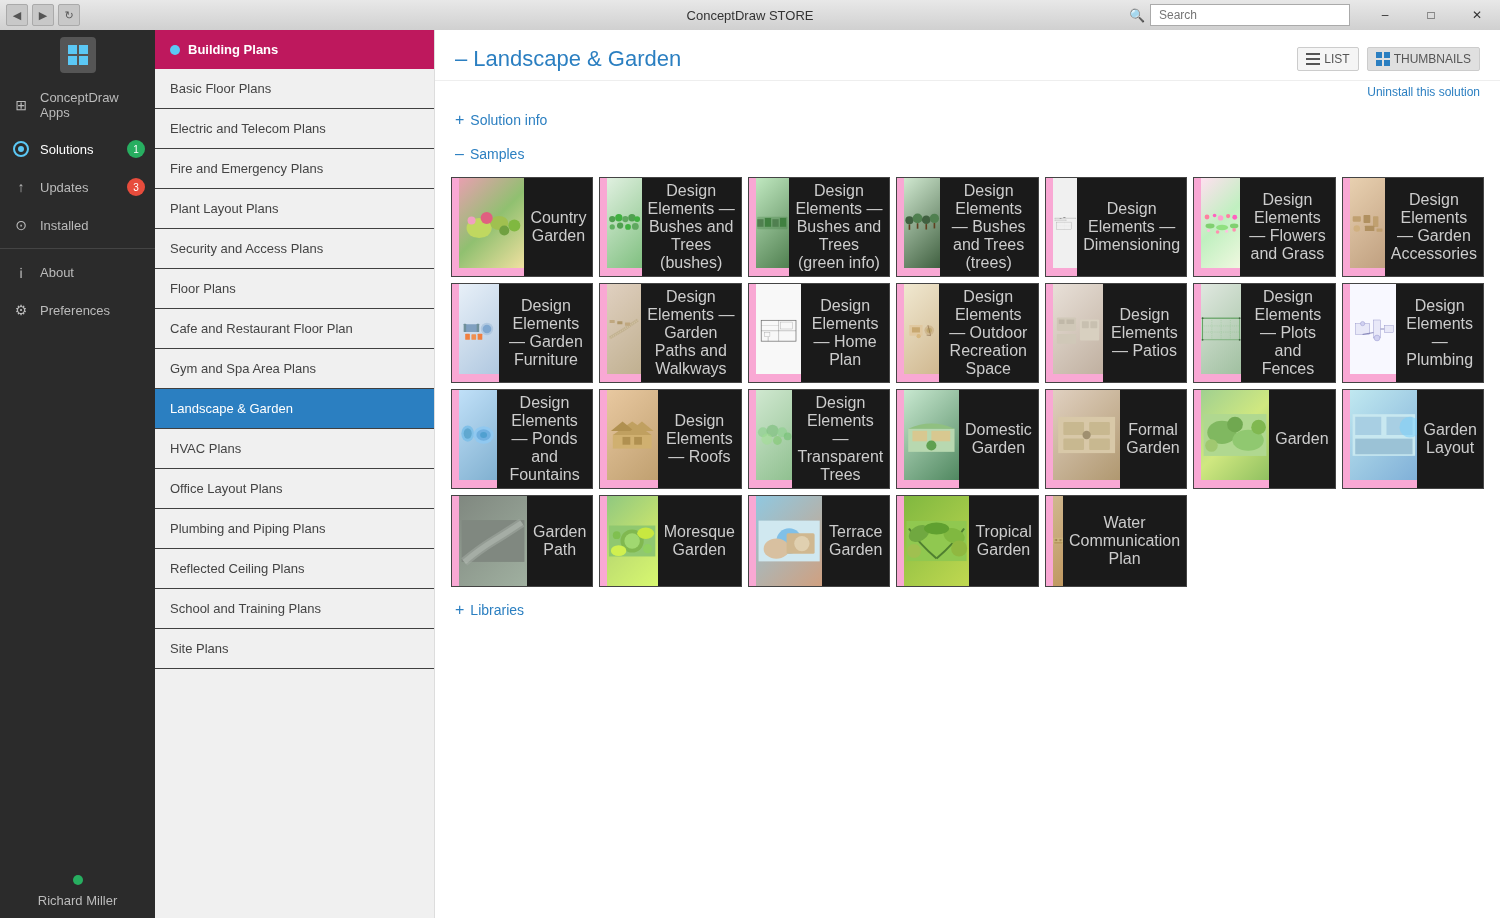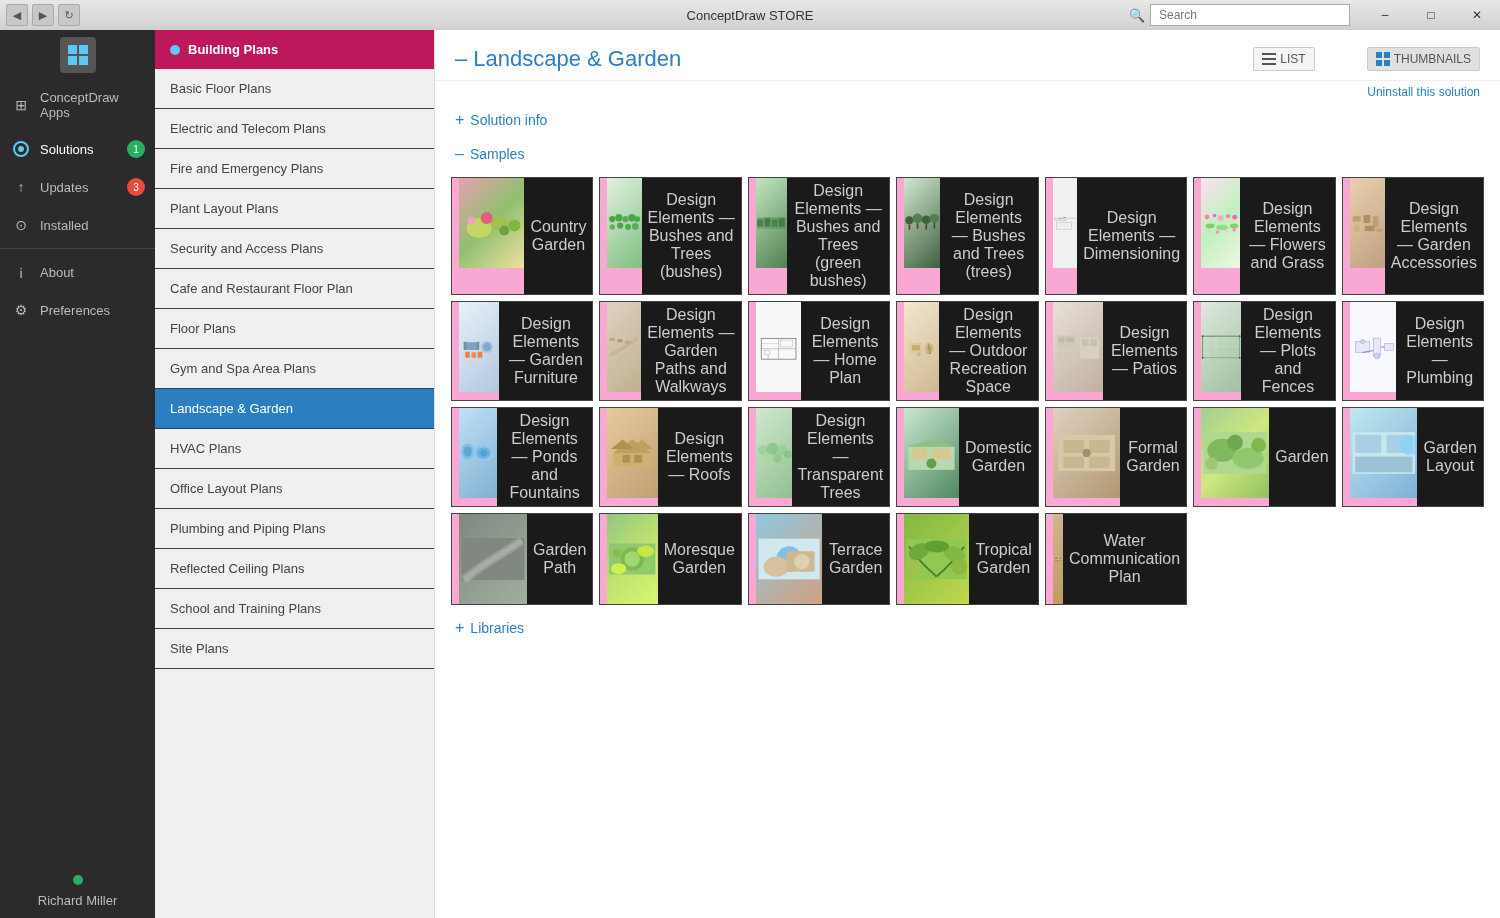--- a/index.html
+++ b/index.html
@@ -192,21 +192,21 @@
       align-items: center;
       gap: 4px;
       padding: 4px 8px;
       border: 1px solid #ccc;
       background: #f5f5f5;
       color: #555;
       cursor: pointer;
       font-size: 12px;
       border-radius: 2px;
     }
-    .view-btn.active { background: #e0e0e0; margin-left: 44px; }
+    .view-btn.active { background: #e0e0e0; }
 
     .section-toggle {
       padding: 8px 20px;
       color: #2b7fc1;
       cursor: pointer;
       font-size: 14px;
       display: flex;
       align-items: center;
       gap: 6px;
     }
@@ -379,22 +379,22 @@
     <div class="menu-header">
       <div class="dot"></div>
       <span>Building Plans</span>
     </div>
 
     <div class="menu-item">Basic Floor Plans</div>
     <div class="menu-item">Electric and Telecom Plans</div>
     <div class="menu-item">Fire and Emergency Plans</div>
     <div class="menu-item">Plant Layout Plans</div>
     <div class="menu-item">Security and Access Plans</div>
+    <div class="menu-item">Floor Plans</div>
     <div class="menu-item">Cafe and Restaurant Floor Plan</div>
-    <div class="menu-item">Floor Plans</div>
     <div class="menu-item">Gym and Spa Area Plans</div>
     <div class="menu-item active">Landscape &amp; Garden</div>
     <div class="menu-item">HVAC Plans</div>
     <div class="menu-item">Office Layout Plans</div>
     <div class="menu-item">Plumbing and Piping Plans</div>
     <div class="menu-item">Reflected Ceiling Plans</div>
     <div class="menu-item">School and Training Plans</div>
     <div class="menu-item">Site Plans</div>
   </div>
 
@@ -472,21 +472,21 @@
       <div class="thumb-card">
         <div class="thumb-img t-bushes-green">
           <svg width="100%" height="90" viewBox="0 0 130 90">
             <rect x="5" y="20" width="120" height="50" rx="4" fill="#3a7a3a" opacity="0.3"></rect>
             <rect x="5" y="30" width="25" height="30" fill="#508050"></rect>
             <rect x="35" y="25" width="25" height="35" fill="#408040"></rect>
             <rect x="65" y="30" width="25" height="30" fill="#508050"></rect>
             <rect x="95" y="25" width="25" height="35" fill="#408040"></rect>
           </svg>
         </div>
-        <div class="thumb-label">Design Elements — Bushes and Trees (green bushes)</div>
+        <div class="thumb-label">Design Elements — Bushes and Trees (green info)</div>
       </div>
 
       <div class="thumb-card">
         <div class="thumb-img t-bushes-trees">
           <svg width="100%" height="90" viewBox="0 0 130 90">
             <circle cx="20" cy="35" r="15" fill="#406040"></circle>
             <circle cx="50" cy="28" r="18" fill="#508050"></circle>
             <circle cx="82" cy="33" r="16" fill="#406040"></circle>
             <circle cx="112" cy="28" r="17" fill="#508050"></circle>
             <rect x="17" y="50" width="6" height="20" fill="#604020"></rect>

